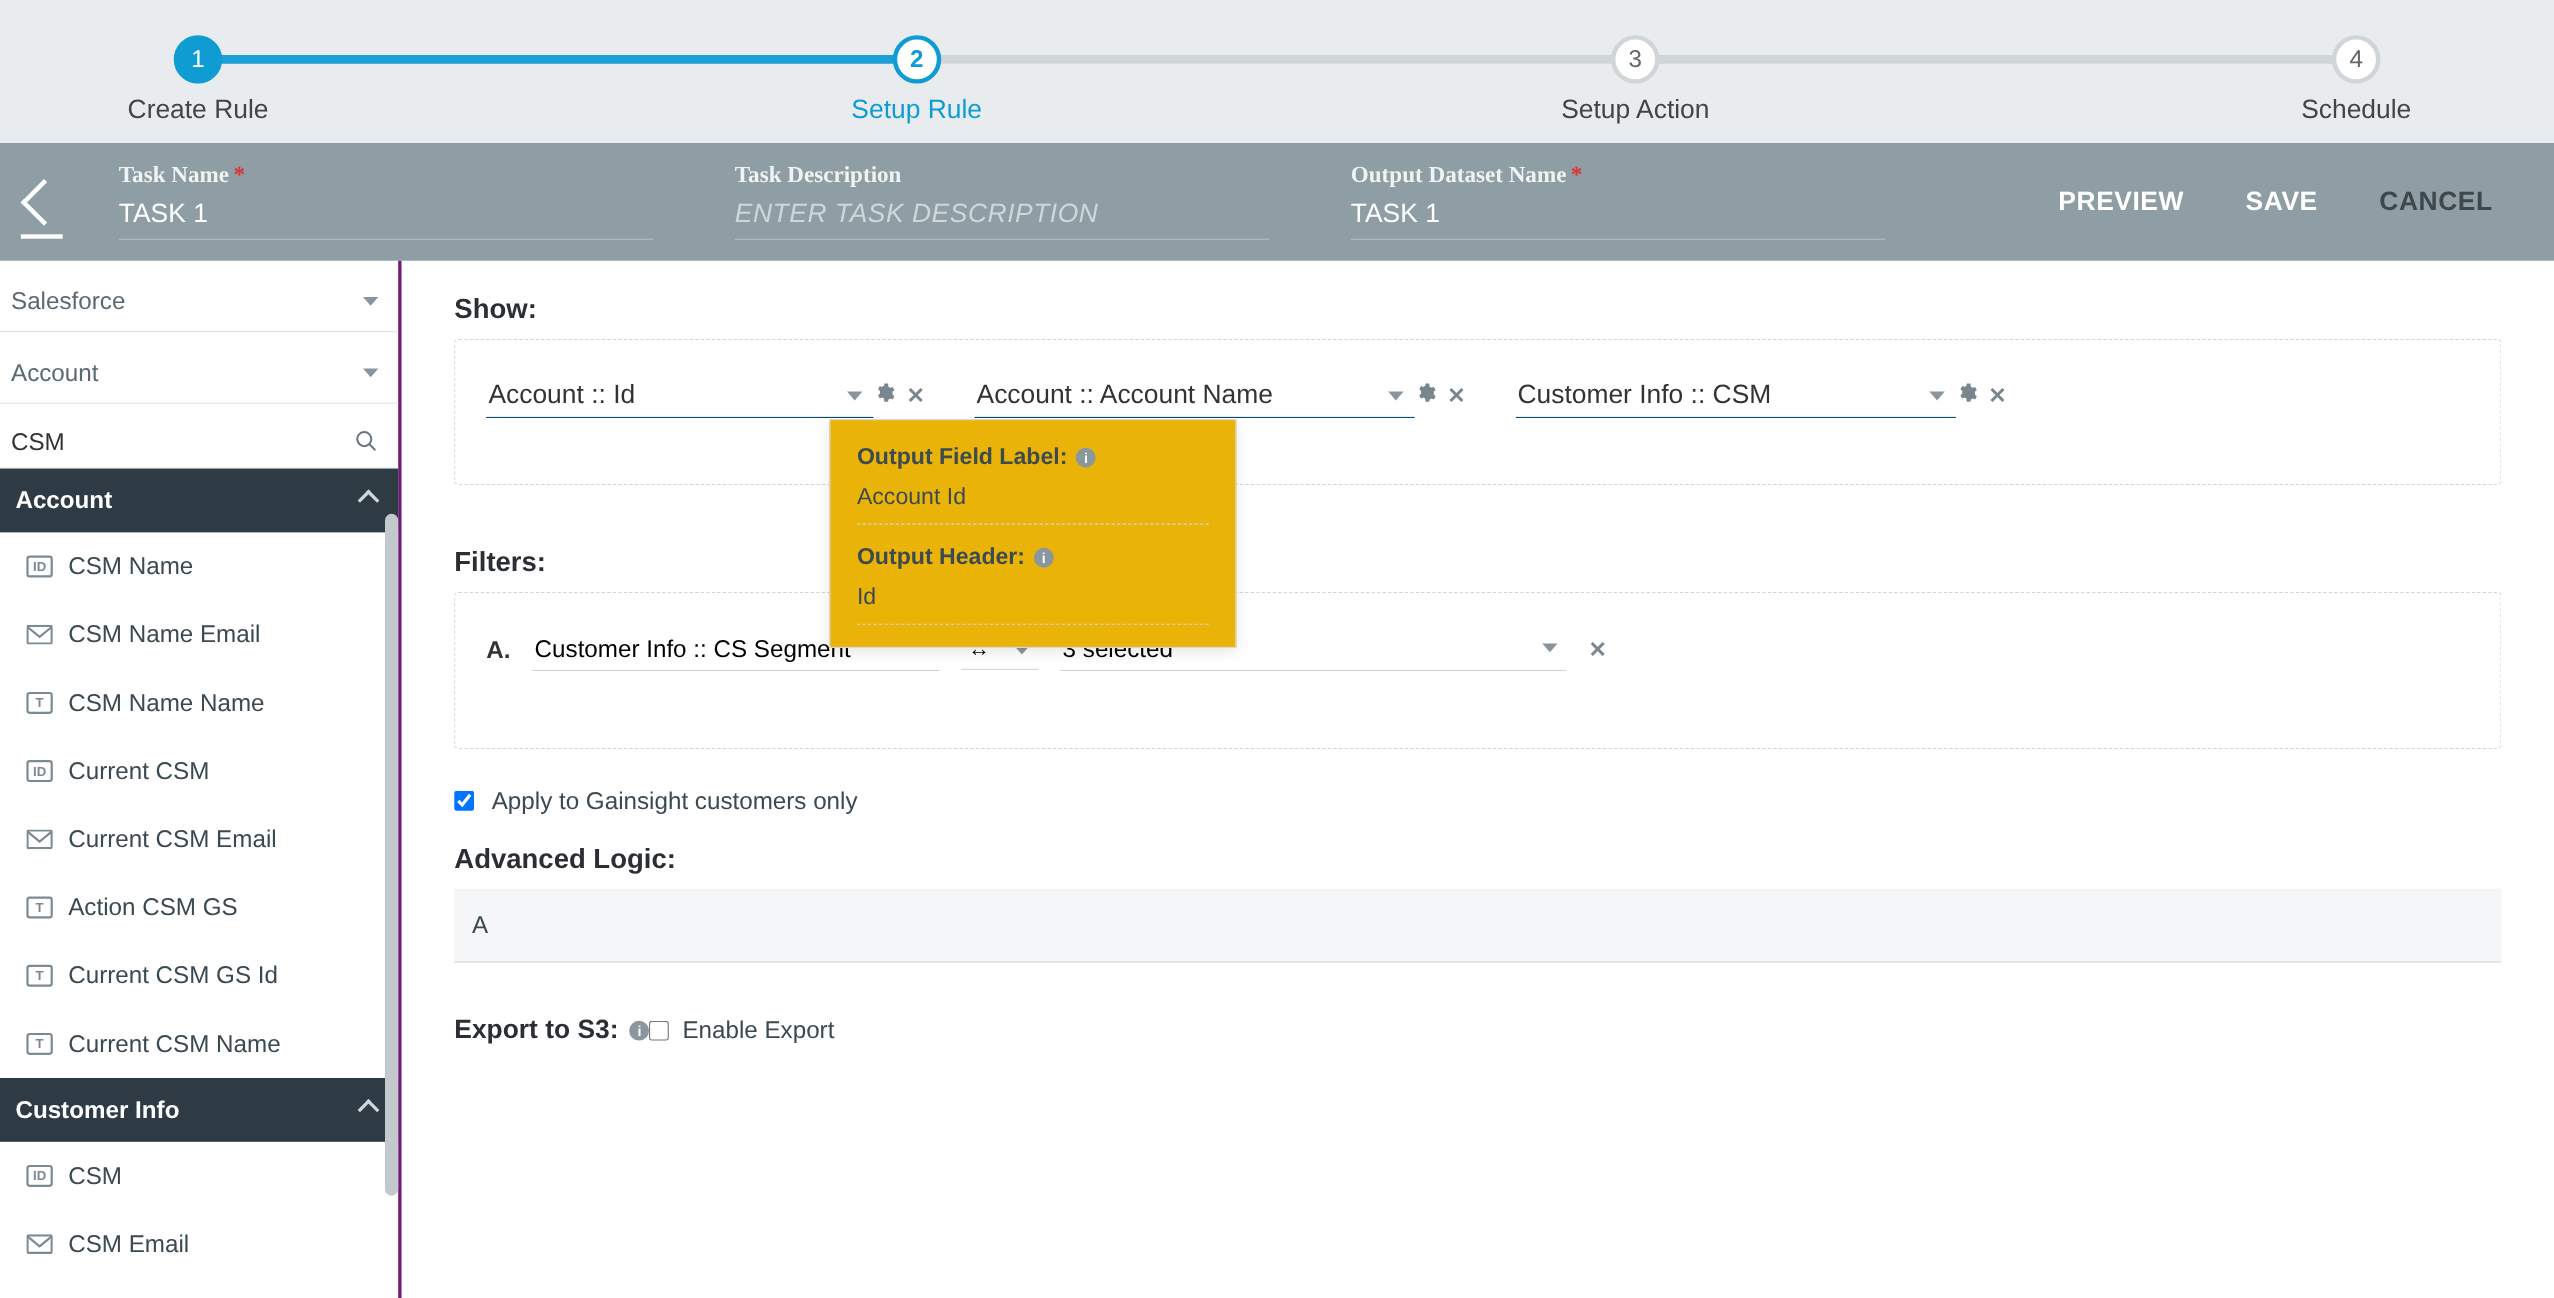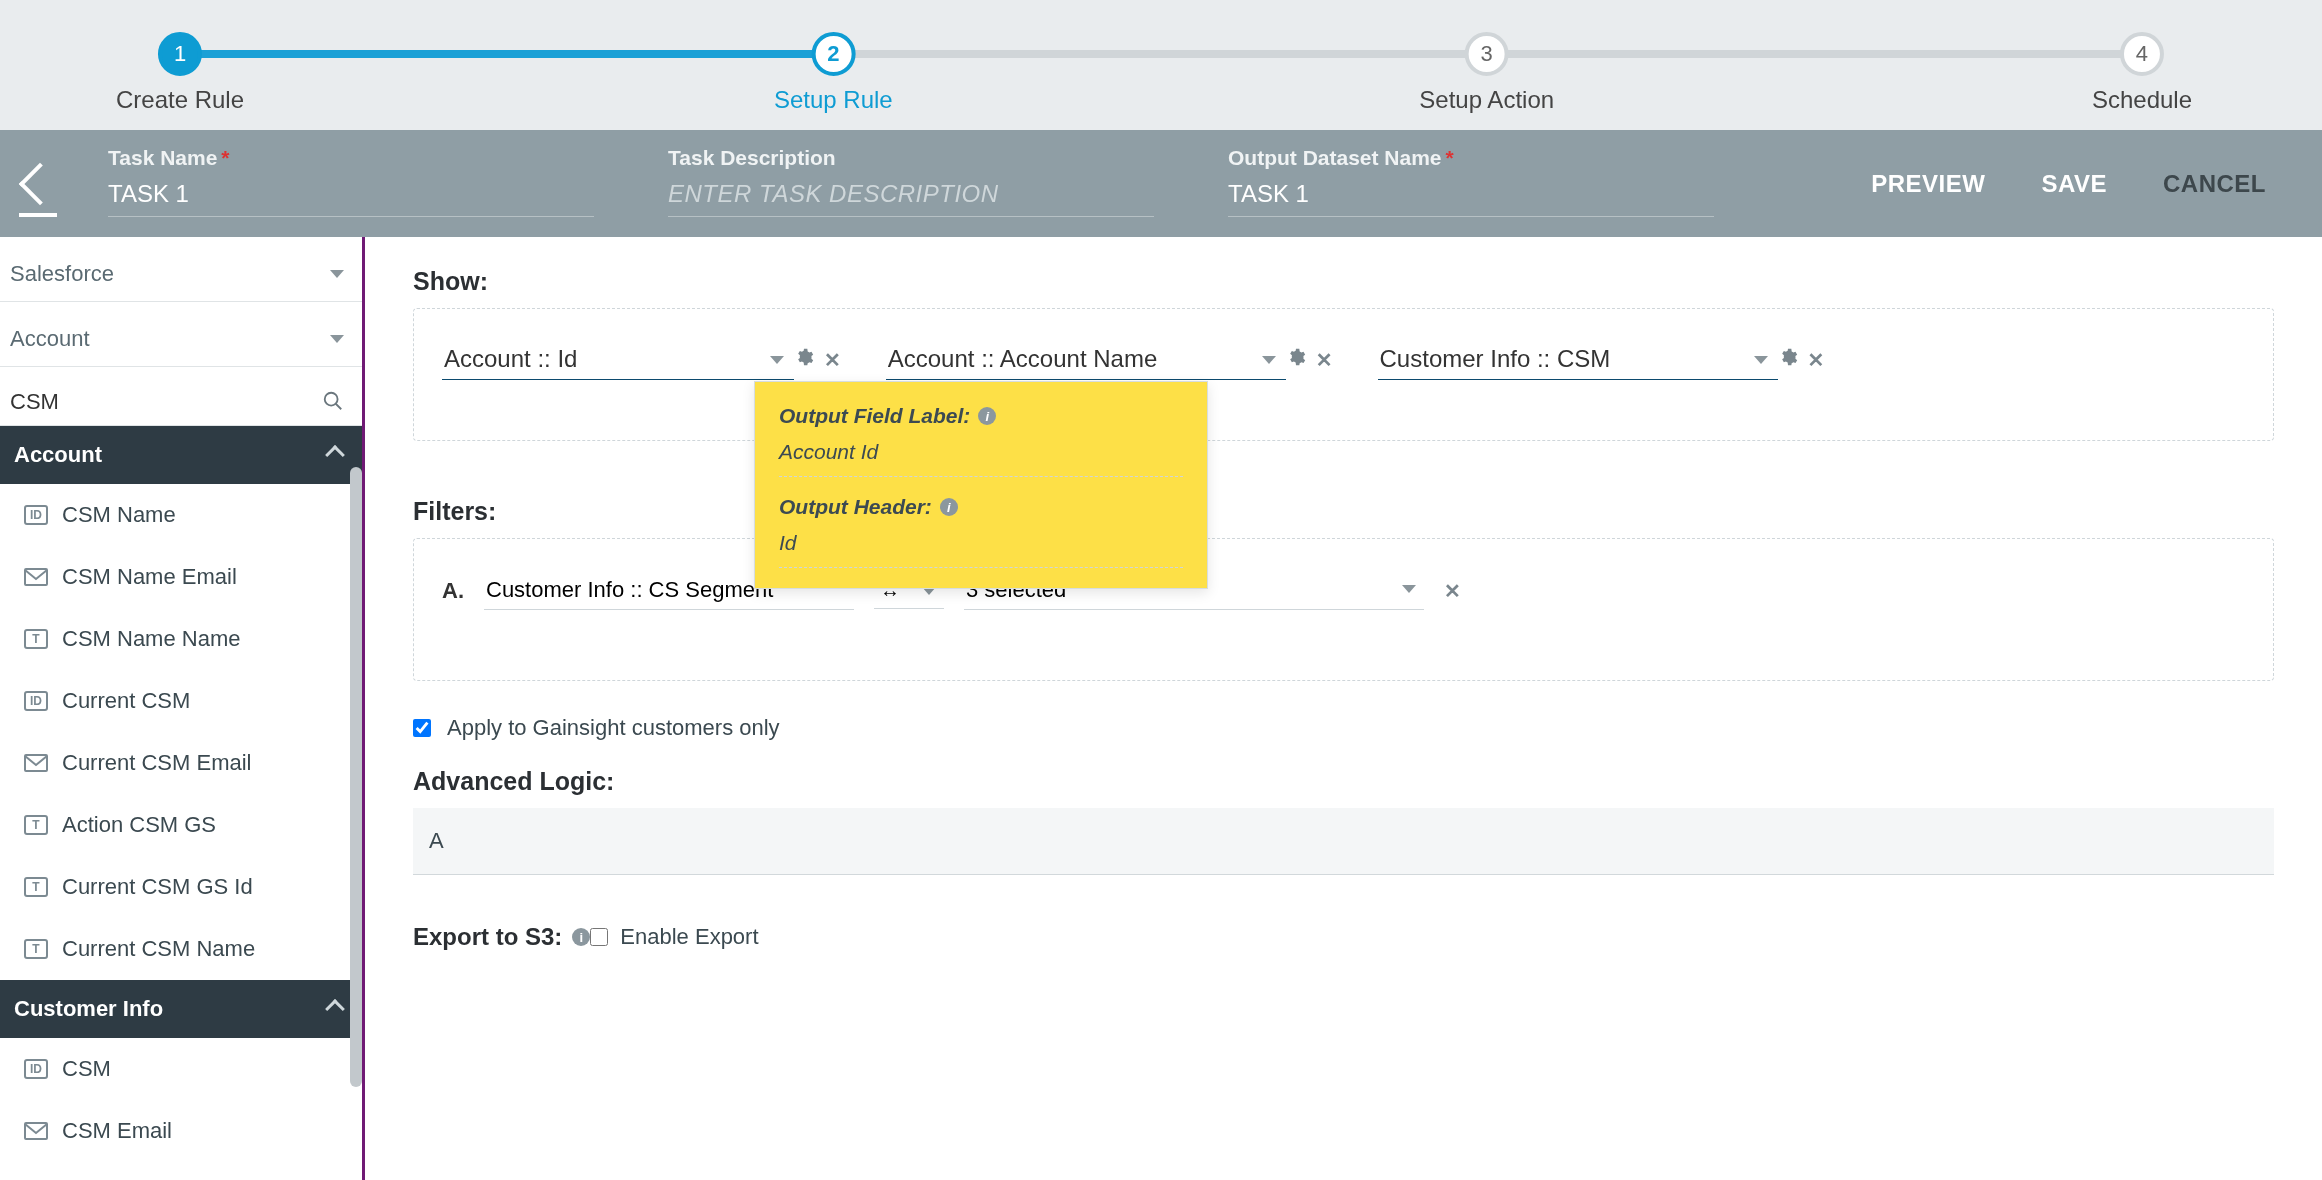--- a/index.html
+++ b/index.html
@@ -80,20 +80,21 @@
 .field-group {
   padding: 16px 20px 0 28px;
   display: flex;
   flex-direction: column;
 }
 .field-group.narrow { width: 560px; }
 .field-label {
   font-size: 21px;
   font-weight: 600;
   color: #f0f3f4;
+  font-family: Liberation Serif, serif;
 }
 .req { color: #d33; margin-left: 4px; }
 .field-input {
   background: transparent;
   border: none;
   border-bottom: 1px solid #b6c0c4;
   color: #fff;
   font-size: 24px;
   padding: 10px 0 8px;
   width: 95%;
@@ -233,27 +234,26 @@
   color: #7a868d;
   cursor: pointer;
   font-size: 20px;
 }
 
 
 .popover {
   position: absolute;
   top: 72px;
   left: 340px;
-  width: 454px;
-  background: #fde047;
+  width: 370px;
+  background: #eab308;
   border: 1px solid #d6dde0;
   box-shadow: 0 4px 12px rgba(0,0,0,.1);
   padding: 22px 24px 20px;
   z-index: 10;
-  font-style: italic;
 }
 .pop-label {
   font-size: 21px;
   font-weight: 600;
   color: #3c4a52;
   display: flex;
   align-items: center;
   gap: 8px;
   margin-bottom: 4px;
 }

